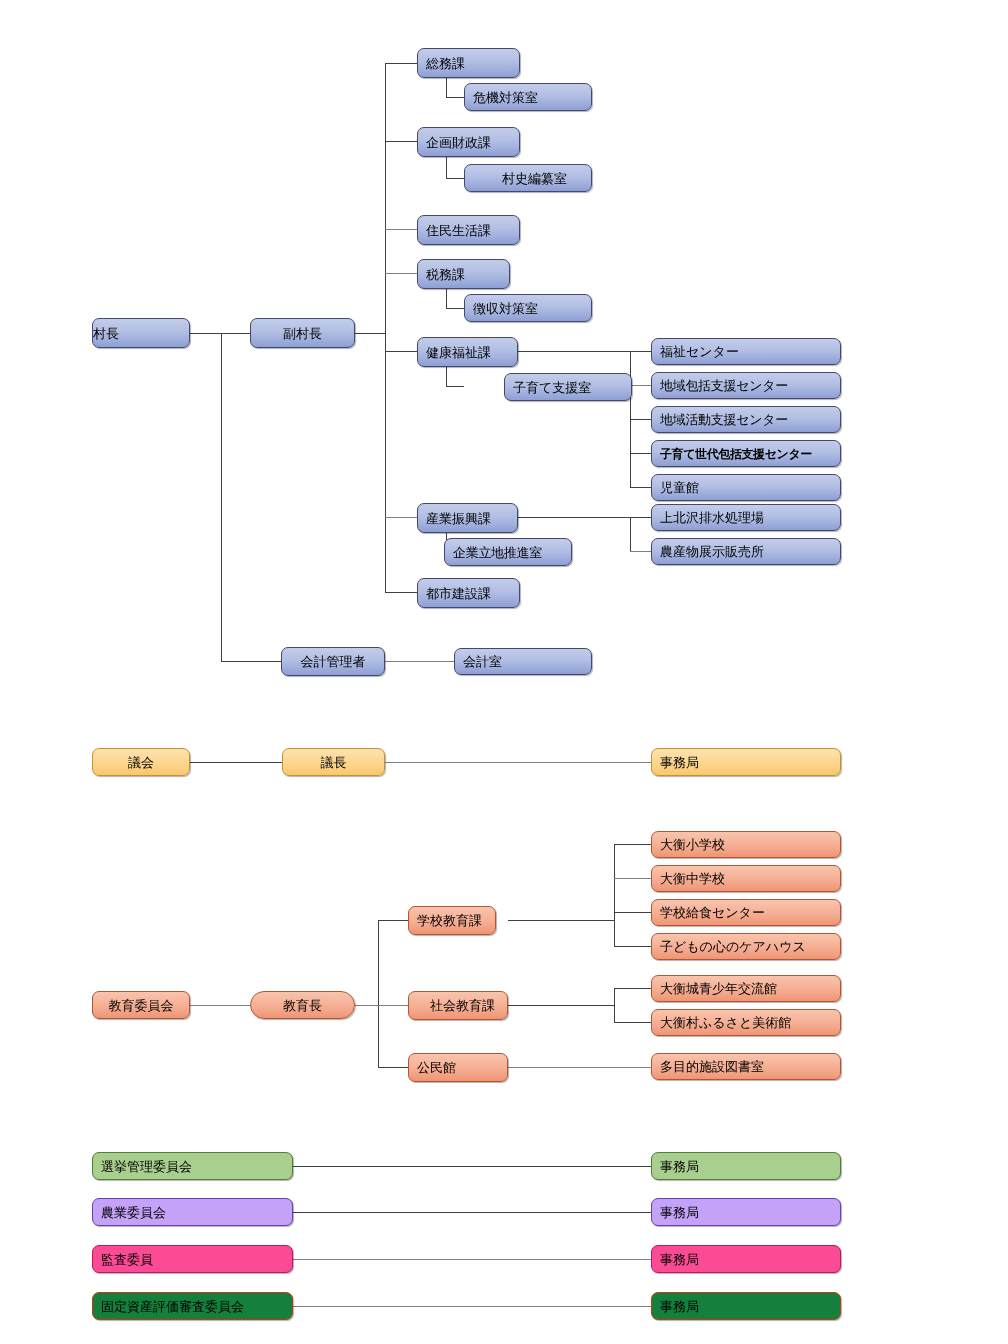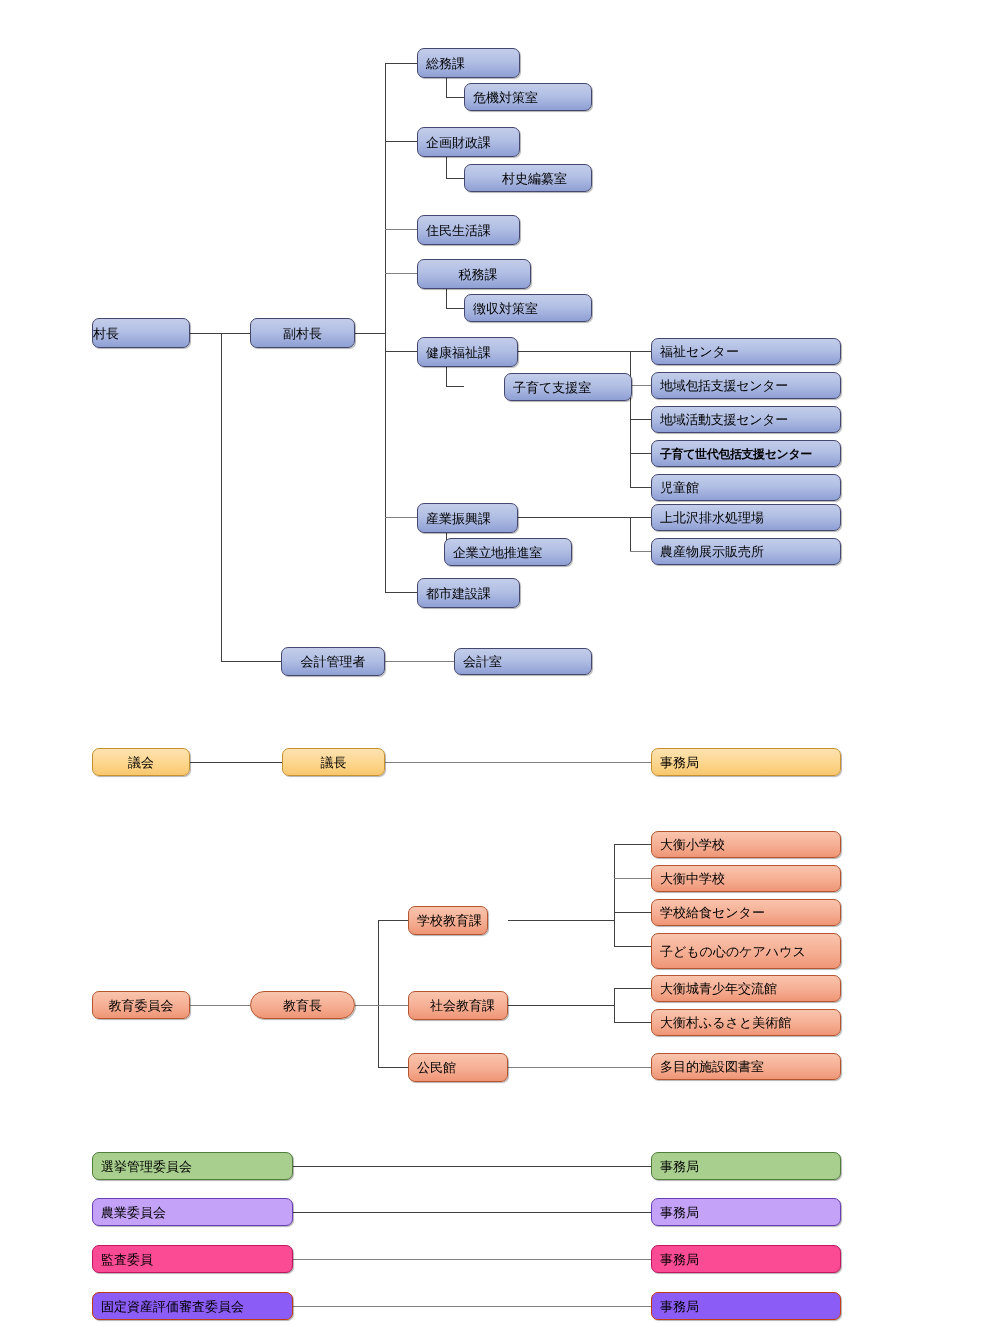--- a/index.html
+++ b/index.html
@@ -59,21 +59,21 @@
   }
   
   .salmon {
     background: linear-gradient(to bottom, #f9c4ad 0%, #f5ae93 55%, #ef9576 100%);
     border-color: #b4552f;
   }
   
   .green  { background: #a9cf8f; border-color: #4f7f3a; }
   .violet { background: #c4a2f7; border-color: #6a3fb5; }
   .pink   { background: #fa4b94; border-color: #c01760; }
-  .redorg { background: #8b5cf6; border-color: #c43a11; }
+  .redorg { background: #15803d; border-color: #c43a11; }
 
   .center { justify-content: center; }
   .left   { justify-content: flex-start; padding-left: 8px; }
 
   .bold-condensed {
     font-weight: bold;
     font-size: 12px;
     letter-spacing: -0.4px;
   }
   .tight { letter-spacing: -0.3px; }
@@ -147,21 +147,21 @@
     <span class="lbl">企画財政課</span>
   </div>
   <div class="node blue left" style="left:464px; top:164px; width:128px; height:28px;padding-left:37px;">
     <span class="lbl">村史編纂室</span>
   </div>
 
   <div class="node blue left" style="left:417px; top:215px; width:103px; height:30px;">
     <span class="lbl">住民生活課</span>
   </div>
 
-  <div class="node blue left" style="left:417px; top:259px; width:114px; height:30px;text-align:center;">
+  <div class="node blue left" style="left:417px; top:259px; width:93px; height:30px;">
     <span class="lbl">税務課</span>
   </div>
   <div class="node blue left" style="left:464px; top:294px; width:128px; height:28px;">
     <span class="lbl">徴収対策室</span>
   </div>
 
   <div class="node blue left" style="left:417px; top:337px; width:101px; height:30px;">
     <span class="lbl">健康福祉課</span>
   </div>
   <div class="node blue left" style="left:464px; top:373px; width:128px; height:28px;margin-left:40px;">
@@ -244,40 +244,40 @@
 
   <div class="ln h gray" style="left:508px; top:1067px; width:143px;"></div>
 
   <div class="node salmon center" style="left:92px; top:991px; width:98px; height:28px;">
     <span class="lbl" style="text-align:center;">教育委員会</span>
   </div>
   <div class="node salmon center" style="left:250px; top:991px; width:105px; height:28px;border-radius:14px;">
     <span class="lbl" style="text-align:center;">教育長</span>
   </div>
 
-  <div class="node salmon left" style="left:408px; top:906px; width:80px; height:29px;">
+  <div class="node salmon left" style="left:408px; top:906px; width:88px; height:29px;">
     <span class="lbl">学校教育課</span>
   </div>
   <div class="node salmon left" style="left:408px; top:991px; width:100px; height:29px;padding-left:21px;">
     <span class="lbl">社会教育課</span>
   </div>
   <div class="node salmon left" style="left:408px; top:1053px; width:100px; height:29px;">
     <span class="lbl">公民館</span>
   </div>
 
   <div class="node salmon left" style="left:651px; top:831px; width:190px; height:27px;">
     <span class="lbl">大衡小学校</span>
   </div>
   <div class="node salmon left" style="left:651px; top:865px; width:190px; height:27px;">
     <span class="lbl">大衡中学校</span>
   </div>
   <div class="node salmon left" style="left:651px; top:899px; width:190px; height:27px;">
     <span class="lbl">学校給食センター</span>
   </div>
-  <div class="node salmon left" style="left:651px; top:933px; width:190px; height:36px;">
+  <div class="node salmon left" style="left:651px; top:933px; width:190px; height:27px;">
     <span class="lbl">子どもの心のケアハウス</span>
   </div>
 
   <div class="node salmon left" style="left:651px; top:975px; width:190px; height:27px;">
     <span class="lbl">大衡城青少年交流館</span>
   </div>
   <div class="node salmon left" style="left:651px; top:1009px; width:190px; height:27px;">
     <span class="lbl">大衡村ふるさと美術館</span>
   </div>
 

